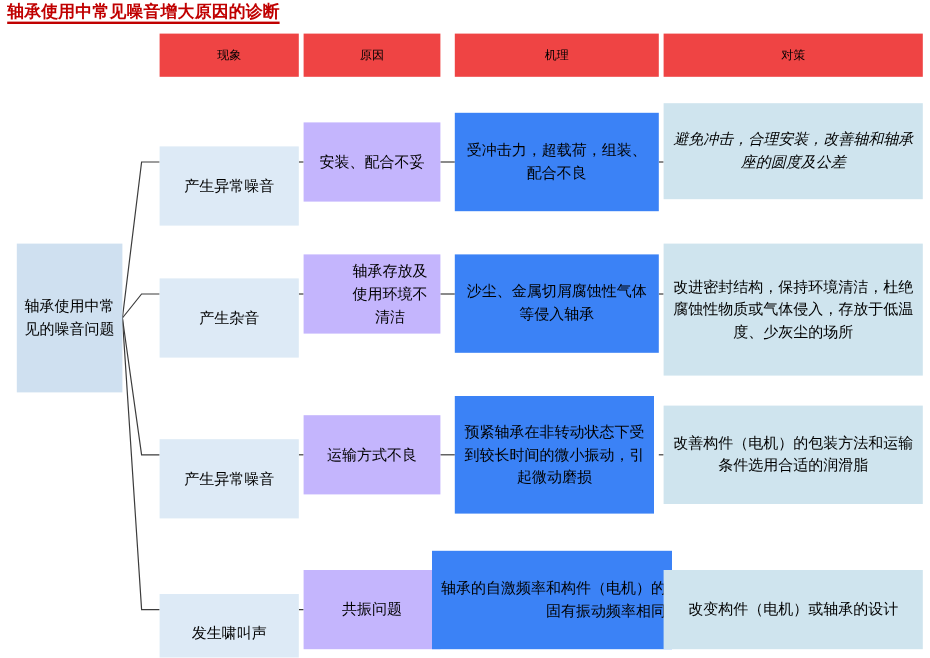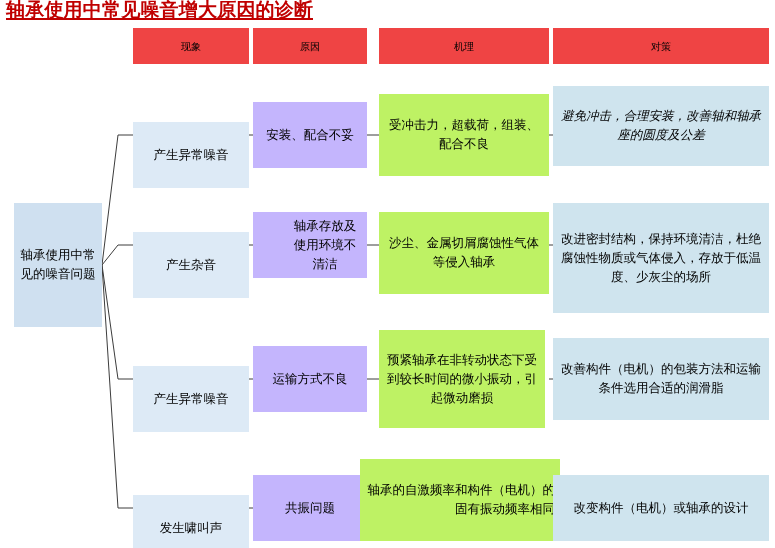--- a/index.html
+++ b/index.html
@@ -16,21 +16,21 @@
   }
   #canvas {
     position: relative;
     width: 775px;
     height: 548px;
   }
   #title {
     position: absolute;
     left: 6px;
     top: 2px;
-    font-size: 19px;
+    font-size: 14px;
     font-weight: bold;
     color: #c00000;
     letter-spacing: 0.2px;
     border-bottom: 2px solid #c00000;
     padding-bottom: 1px;
     line-height: 15px;
     white-space: nowrap;
   }
   svg#lines {
     position: absolute;
@@ -61,21 +61,21 @@
     text-align: center;
   }
   .col1-box {
     background: #ddeaf6;
     margin-top: 20px;
   }
   .col2-box {
     background: #c4b5fd;
   }
   .col3-box {
-    background: #bef264;
+    background: #3b82f6;
   }
   .col4-box {
     background: #cfe4ee;
   }
   .box span {
     display: block;
     width: 100%;
   }
 </style>
 </head>

